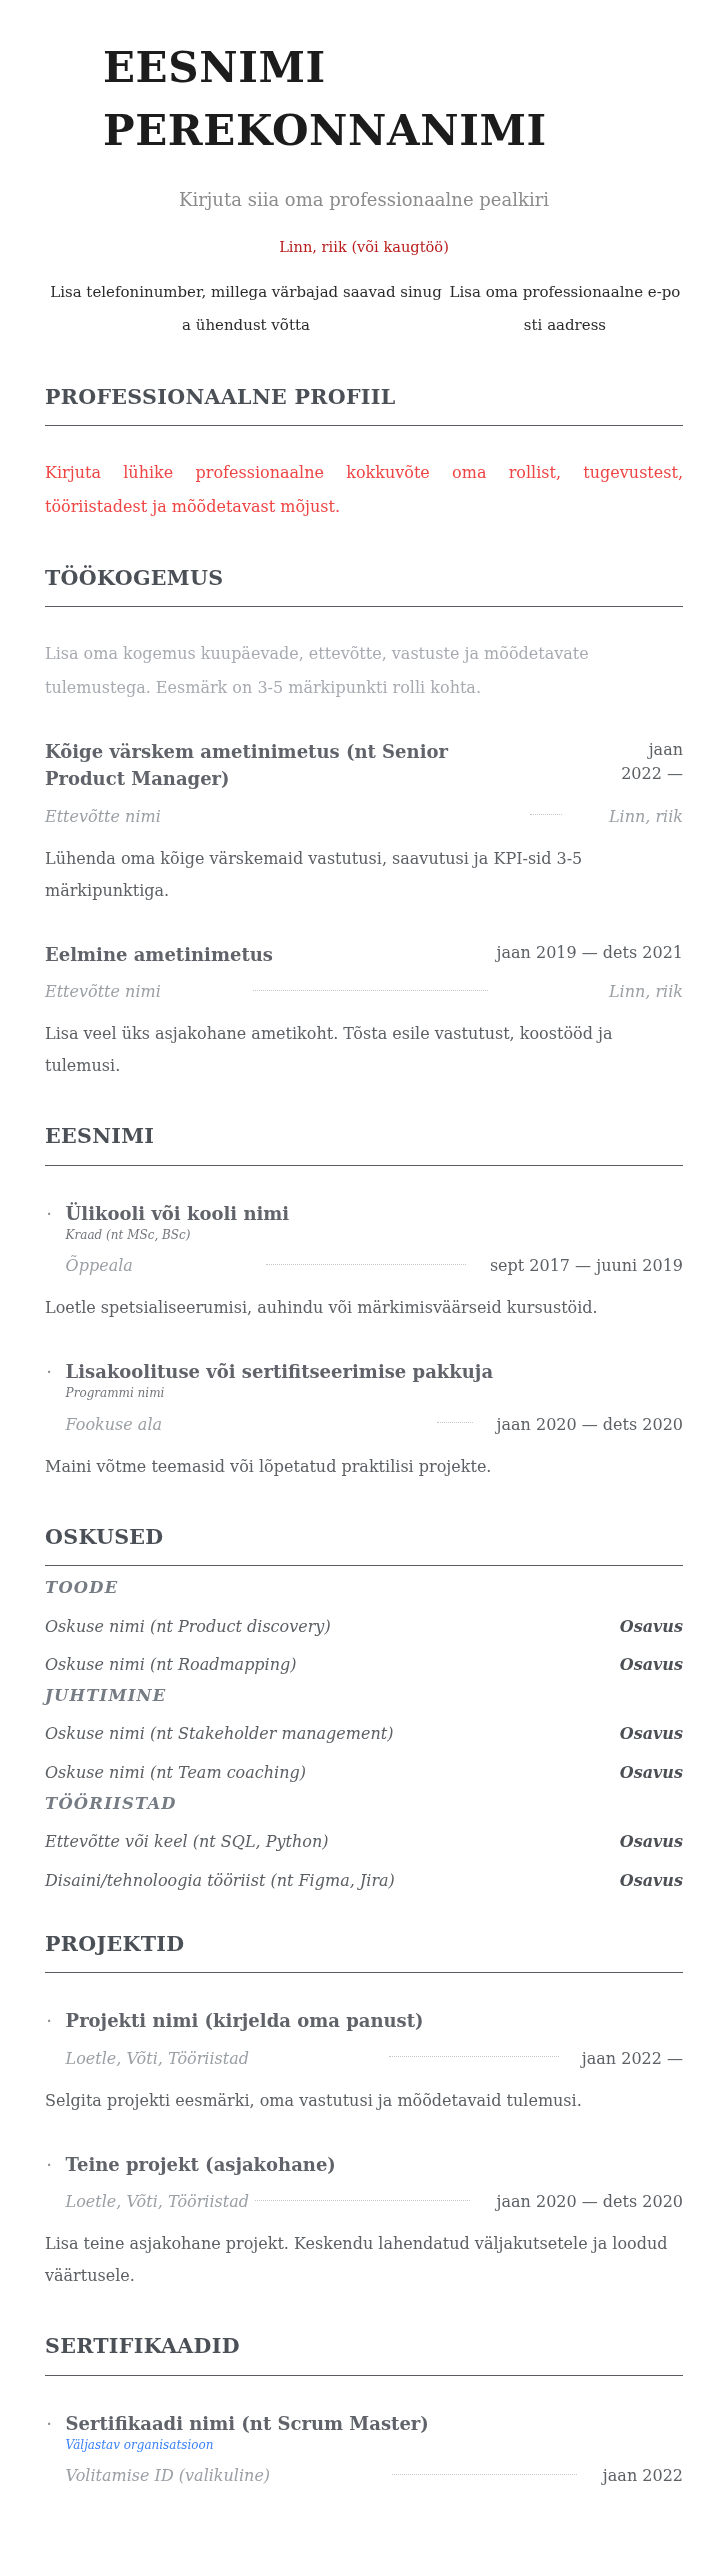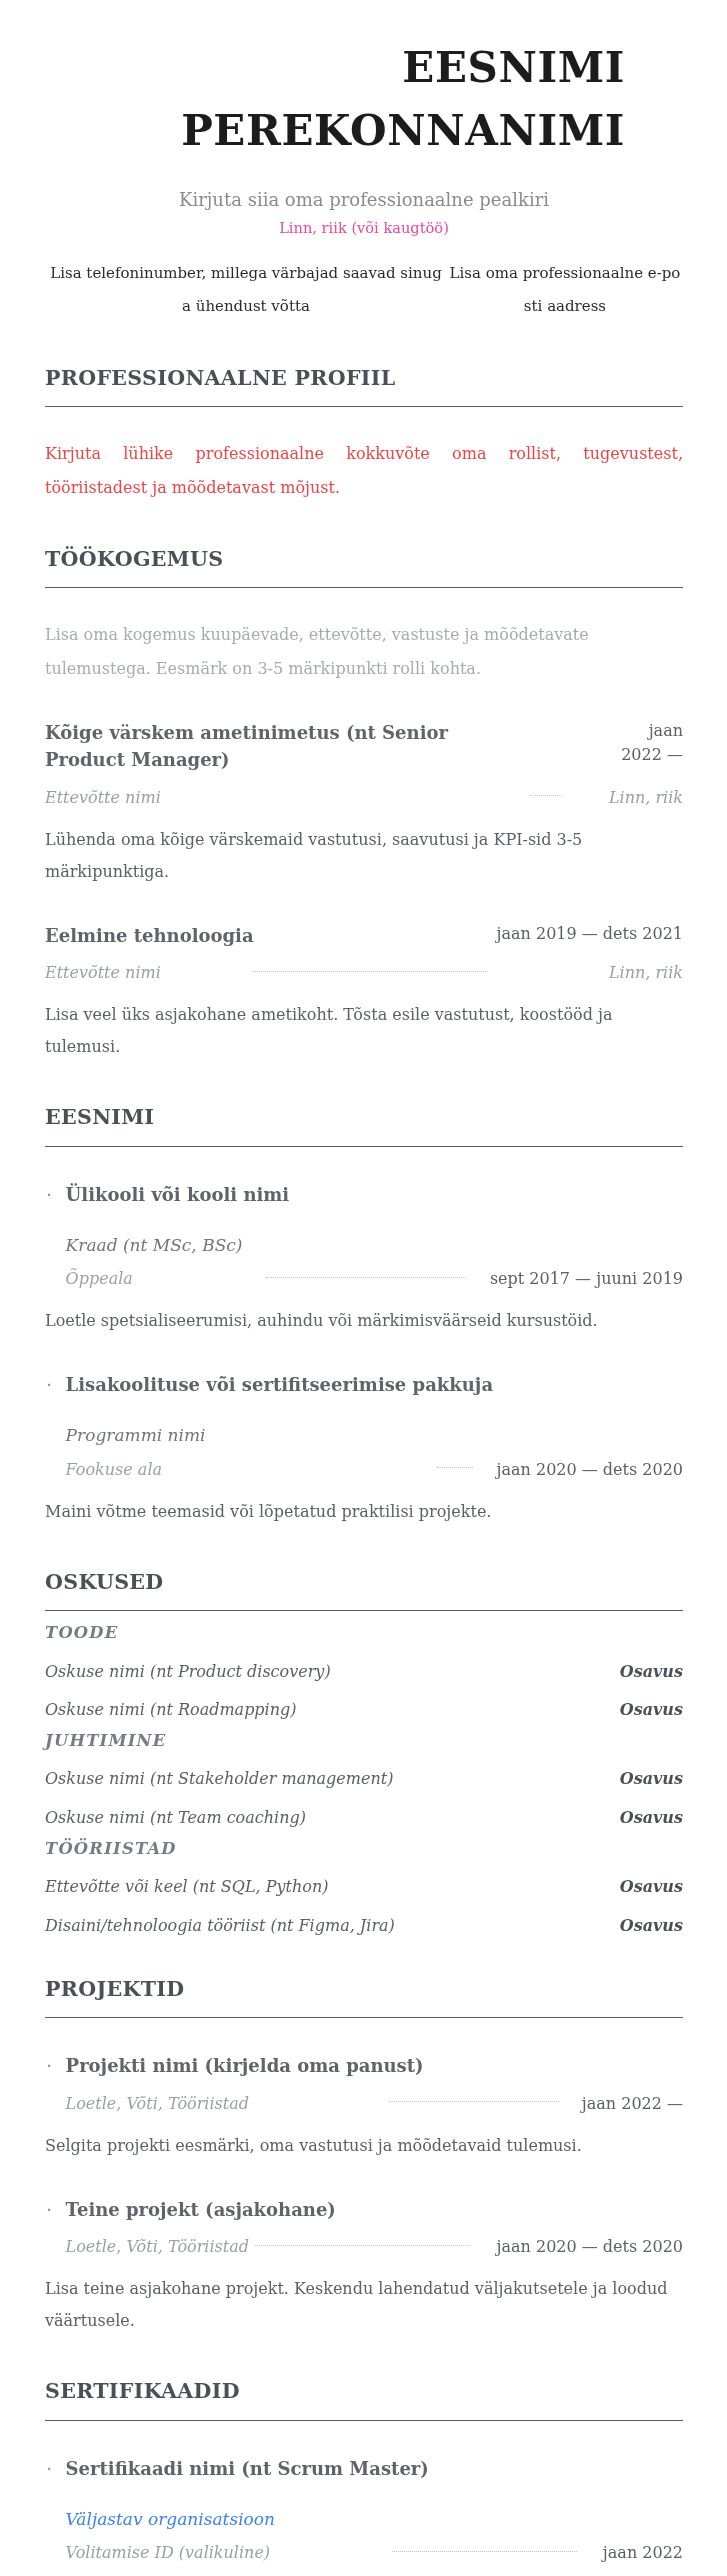--- a/index.html
+++ b/index.html
@@ -8,38 +8,38 @@
     font-family:"DejaVu Serif","Liberation Serif",serif;
     color:#5c6064;
     -webkit-font-smoothing:antialiased;
   }
   .page{padding:30px 45px 91px 45px;}
 
   
   .name{
     margin:6px auto 0 auto;
     max-width:522px;
-    text-align:right;
+    text-align:left;
     font-size:42px;
     line-height:1.5;
     font-weight:700;
     color:#1c1c1c;
     letter-spacing:0.6px;
   }
   .subtitle{
     margin-top:27px;
     text-align:center;
     font-size:18px;
     color:#8b8b8b;
   }
   .loc-line{
-    margin-top:9px;
+    margin-top:28px;
     text-align:center;
     font-size:14.6px;
-    color:#ec4899;
+    color:#b91c1c;
   }
   .contact{
     margin-top:20.6px;
     display:flex;
     font-size:15px;
     line-height:2.25;
     color:#2b2b2b;
   }
   .contact .c-left{flex:0 0 63%;text-align:center;word-break:break-all;padding:0 2.4px;box-sizing:border-box;}
   .contact .c-right{flex:0 0 37%;text-align:center;word-break:break-all;padding:0 2.4px;box-sizing:border-box;}
@@ -96,23 +96,23 @@
     color:#8a8e93;
     line-height:1.5;
   }
   .b-title{
     font-size:18px;
     font-weight:700;
     color:#60646a;
     line-height:1.5;
   }
   .sub-line{
-    margin-top:27px;
+    margin-top:1px;
     font-style:italic;
-    font-size:17px;
+    font-size:12px;
     color:#72767b;
   }
   .meta{display:flex;align-items:center;margin-top:14.6px;font-size:16px;}
   .meta-label{font-style:italic;color:#9ba0a5;white-space:nowrap;}
   .meta-fill{
     margin-left:auto;
     border-bottom:0.6px dotted #c6c6c6;
     height:1.2px;
     margin-bottom:4.2px;
     flex:0 0 auto;
@@ -173,21 +173,21 @@
       <div class="meta">
         <span class="meta-label">Ettevõtte nimi</span>
         <span class="meta-fill" style="width:32px;"></span>
         <span class="meta-right it" style="margin-left:47px;">Linn, riik</span>
       </div>
       <p class="desc">Lühenda oma kõige värskemaid vastutusi, saavutusi ja KPI-sid 3-5 märkipunktiga.</p>
     </div>
 
     <div class="entry">
       <div class="job-head">
-        <div class="job-title">Eelmine tehnoloogia</div>
+        <div class="job-title">Eelmine ametinimetus</div>
         <div class="job-dates">jaan 2019 — dets 2021</div>
       </div>
       <div class="meta">
         <span class="meta-label">Ettevõtte nimi</span>
         <span class="meta-fill" style="width:235px;"></span>
         <span class="meta-right it" style="margin-left:121px;">Linn, riik</span>
       </div>
       <p class="desc">Lisa veel üks asjakohane ametikoht. Tõsta esile vastutust, koostööd ja tulemusi.</p>
     </div>
   </section>

